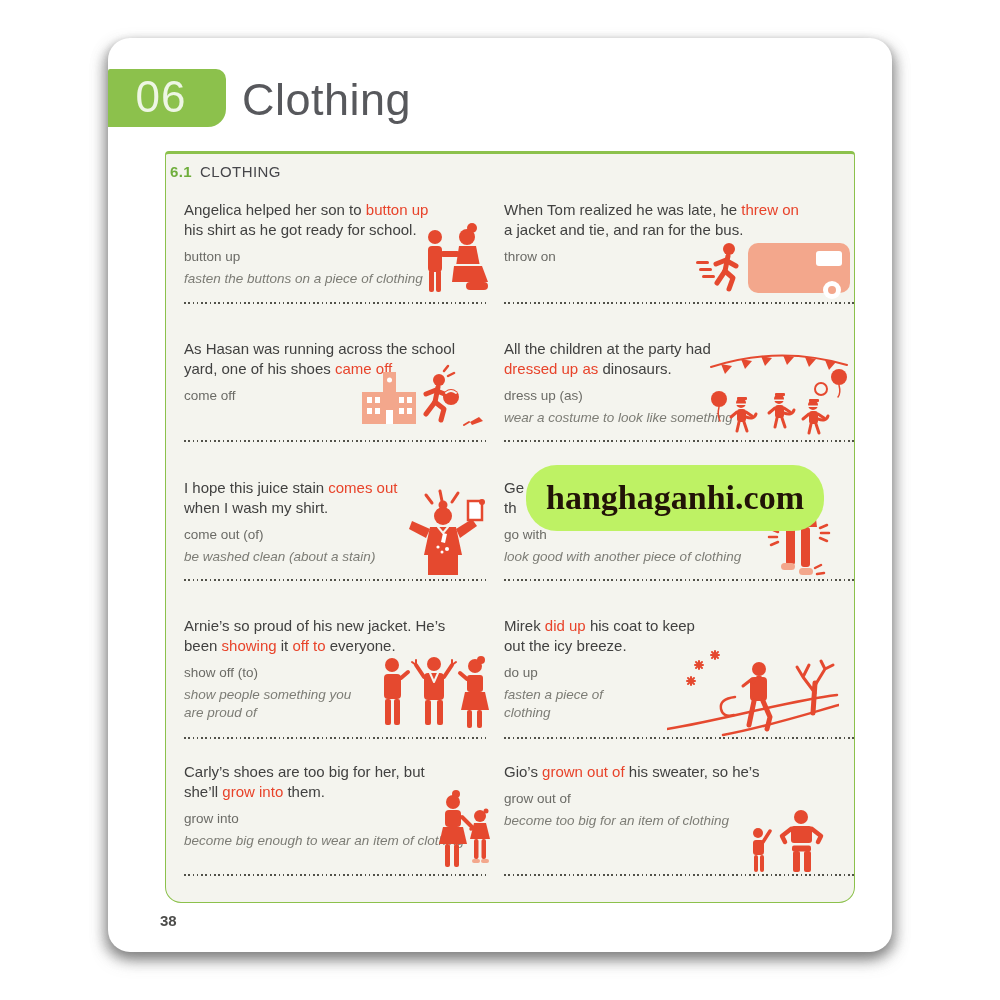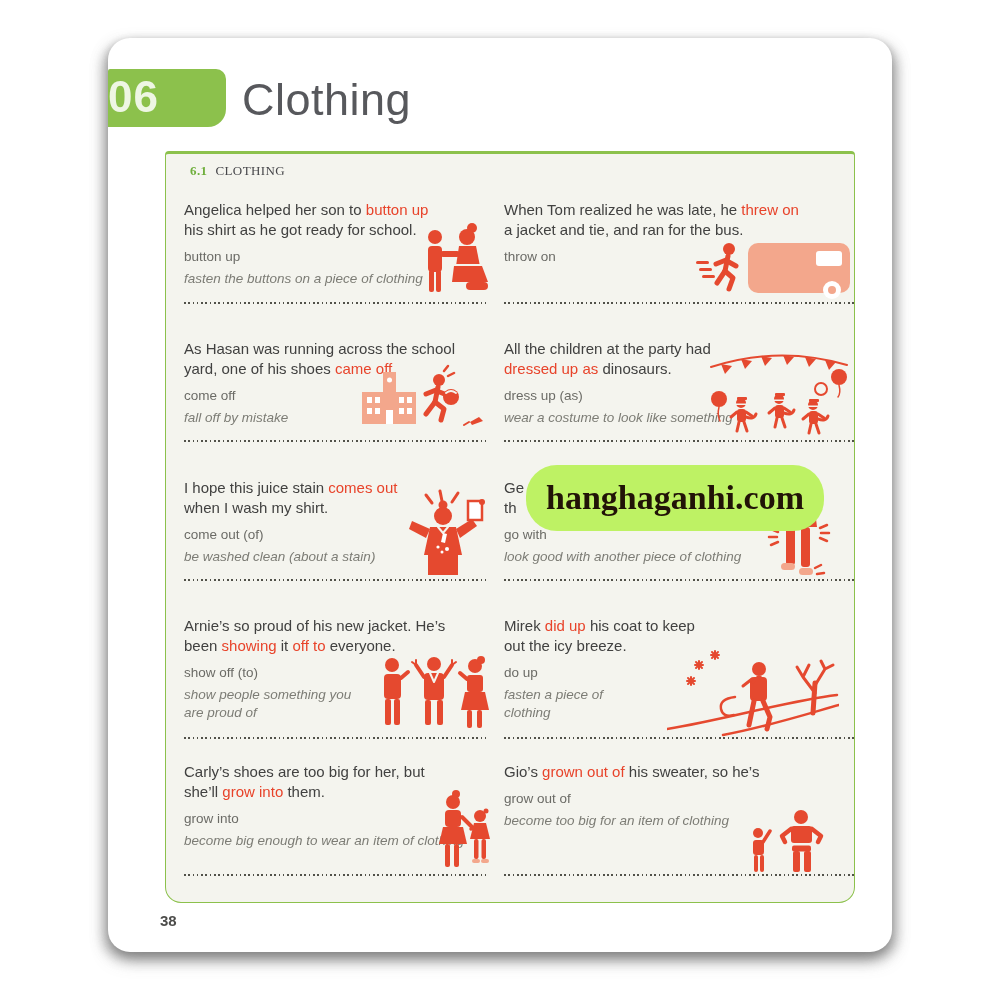--- a/index.html
+++ b/index.html
@@ -2,26 +2,26 @@
 <html><head>
 <meta charset="utf-8">
 <style>
   html,body{margin:0;padding:0;}
   body{width:1000px;height:1000px;background:#ffffff;font-family:"Liberation Sans",sans-serif;}
   .canvas{position:relative;width:1000px;height:1000px;overflow:hidden;}
   .book-page{position:absolute;left:108px;top:38px;width:784px;height:914px;background:#ffffff;
     border-radius:22px;
     box-shadow:0 8px 16px rgba(105,105,105,.55),-6px 6px 12px rgba(125,125,125,.38),6px 6px 12px rgba(125,125,125,.38),0 2px 6px rgba(140,140,140,.3);}
   .unit-tab{position:absolute;left:0;top:31px;width:118px;height:58px;background:#8cc14c;
-    border-radius:2px 10px 18px 0;color:rgba(255,255,255,.85);font-size:44px;font-weight:700;
-    text-align:left;line-height:56px;padding-right:12px;box-sizing:border-box;letter-spacing:1px;}
+    border-radius:2px 10px 18px 0;color:rgba(255,255,255,.85);font-size:44px;font-weight:400;
+    text-align:center;line-height:56px;padding-right:12px;box-sizing:border-box;letter-spacing:1px;}
   .unit-title{position:absolute;left:134px;top:36px;font-size:45px;font-weight:300;color:#57585c;letter-spacing:.5px;}
   .content-box{position:absolute;left:57px;top:113px;width:690px;height:752px;box-sizing:border-box;
     background:#f4f4ee;border:1.5px solid #8cc14c;border-top-width:3px;border-radius:4px 4px 16px 16px;}
-  .section-header{position:absolute;left:24px;top:9px;font-size:13px;color:#46464a;letter-spacing:.4px;font-family:Liberation Serif, serif;}
+  .section-header{position:absolute;left:4px;top:9px;font-size:15px;color:#46464a;letter-spacing:.4px;}
   .section-num{color:#6fae3c;font-weight:bold;margin-right:8px;}
   .cell{position:absolute;}
   .sentence{margin:0;font-size:15px;font-weight:normal;color:#414140;line-height:1.34;white-space:nowrap;}
   .sentence .hl{color:#e8432a;}
   .term{margin-top:9px;font-size:13.5px;color:#6b6b66;white-space:nowrap;}
   .def{margin-top:6px;font-size:13.5px;font-style:italic;color:#7c7c75;white-space:nowrap;line-height:1.3;}
   .def.wrap{white-space:normal;}
   .dots{position:absolute;left:0;bottom:0;height:2px;width:100%;
     background:repeating-linear-gradient(90deg,rgba(72,72,64,.95) 0 1.6px,transparent 1.6px 4.3px);}
   .illo{position:absolute;}
@@ -86,21 +86,20 @@
           <rect fill="#ffffff" x="120" y="14" width="26" height="15" rx="3"></rect>
           <circle fill="#ffffff" cx="136" cy="53" r="9"></circle>
             <circle class="f-sal" cx="136" cy="53" r="4"></circle>
         </svg>
         <div class="dots"></div>
       </div>
 
       <div class="cell" style="left:18px;top:185px;width:302px;height:103px">
         <p class="sentence"><span>As Hasan was running across the school</span><br><span>yard, one of his shoes </span><span class="hl">came off</span><span>.</span></p>
         <div class="term">come off</div>
-        <div class="def">fall off by mistake</div>
         <svg class="illo" style="left:178px;top:25px" width="124" height="67" viewBox="0 0 124 67">
           <g class="f-sal">
               <rect x="0" y="28" width="54" height="32"></rect>
               <rect x="21" y="8" width="13" height="52"></rect>
             </g>
           <g fill="#ffffff">
               <rect x="5" y="33" width="5" height="6"></rect>
               <rect x="13" y="33" width="5" height="6"></rect>
               <rect x="5" y="44" width="5" height="6"></rect>
               <rect x="13" y="44" width="5" height="6"></rect>

